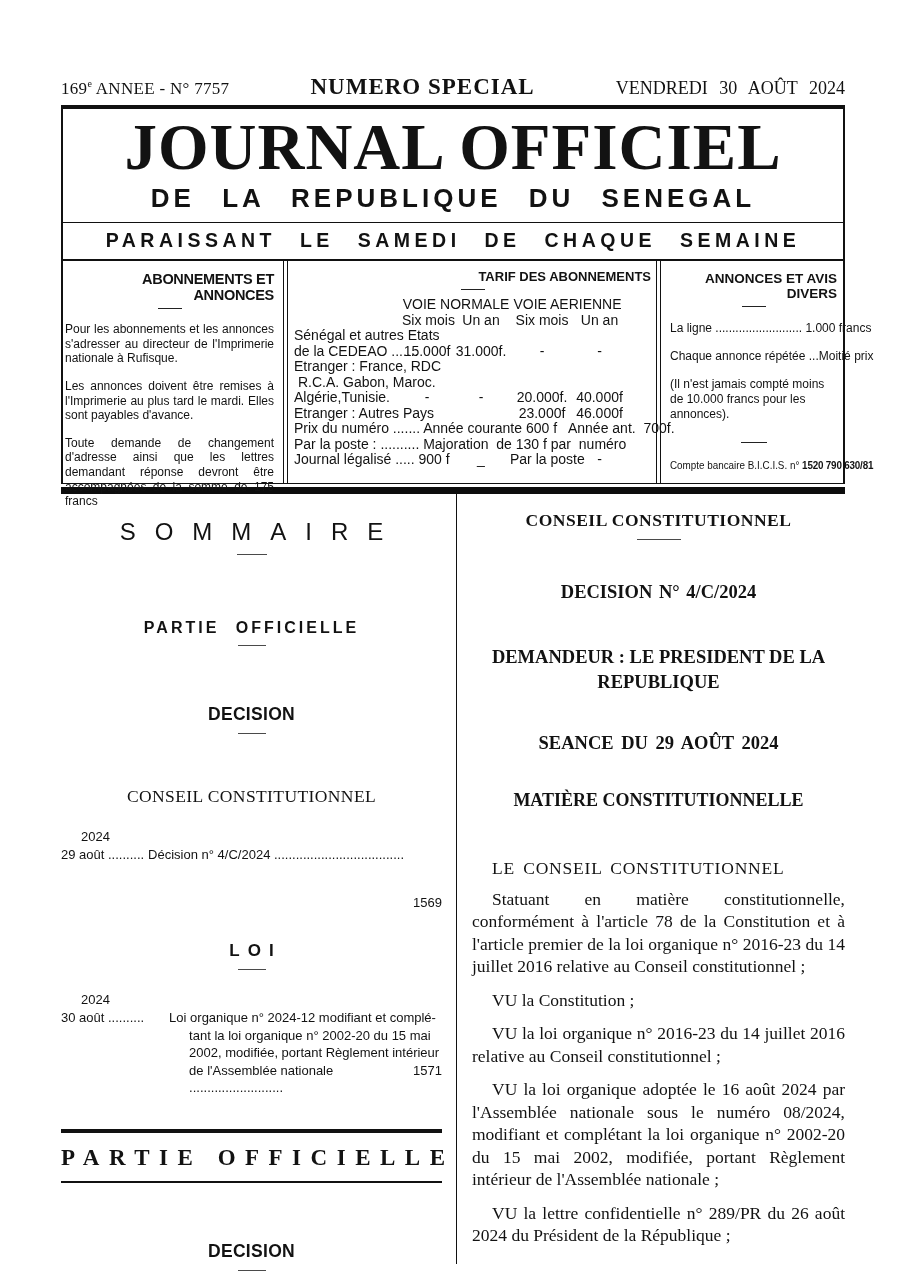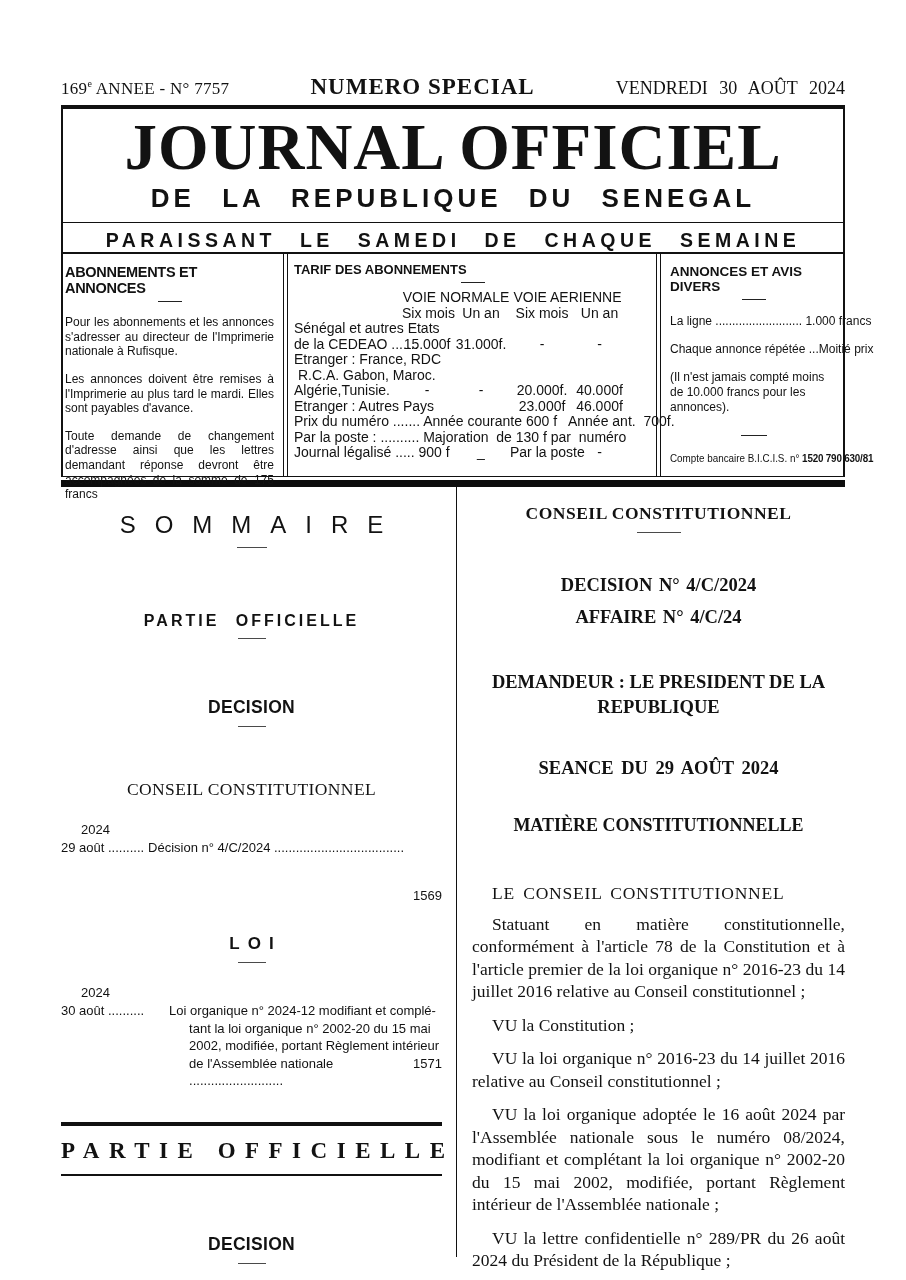--- a/index.html
+++ b/index.html
@@ -27,32 +27,32 @@
   .frame { border-left:2px solid #111; border-right:2px solid #111; }
   .masthead { text-align:center; border-bottom:1.2px solid #111; padding:4px 0 8px; }
   .mh-title {
     font-size:65px; font-weight:bold; letter-spacing:1px; line-height:1.05;
     font-family:Liberation Serif, serif; white-space:nowrap;
   }
   .mh-sub {
     margin-top:2px; font-family:"Liberation Sans", sans-serif; font-weight:bold;
     font-size:26px; letter-spacing:4px; word-spacing:16px; white-space:nowrap;
   }
-  .tagline-wrap { border-bottom:2px solid #111; text-align:center; padding:6px 0 0; }
+  .tagline-wrap { border-bottom:2px solid #111; text-align:center; padding:6px 0 7px; }
   .tagline {
     font-family:"Liberation Sans", sans-serif; font-weight:bold; font-size:19.5px;
     letter-spacing:4.5px; word-spacing:14px; white-space:nowrap;
   }
 
   
   .boxes { display:flex; font-family:"Liberation Sans", sans-serif; height:222px; }
   .box1 { width:221px; border-right:1.2px solid #111; padding:10px 9px 0 2px; }
   .box2 { flex:1; border-left:1.2px solid #111; border-right:1.2px solid #111; margin:0 3px; padding:8px 5px 0 6px; }
   .box3 { width:183px; border-left:1.2px solid #111; padding:10px 6px 0 9px; }
-  .box-title { text-align:left; font-weight:bold; }
+  .box-title { text-align:right; font-weight:bold; }
   .bt1 { font-size:14.5px; letter-spacing:-0.3px; }
   .bt2 { font-size:13px; }
   .bt3 { font-size:13.5px; }
   .dash { width:24px; border-top:1.6px solid #222; margin:5px auto 0; }
   .box1 .para { font-size:12px; line-height:14.6px; text-align:justify; margin:0 0 13px; }
   .box1 .para:first-of-type { margin-top:13px; }
 
   .t-grid { display:grid; grid-template-columns:108px 50px 58px 64px 51px; font-size:14px; line-height:15.5px; margin-top:7px; }
   .t-grid > div { white-space:pre; overflow:visible; }
   .g-head { grid-column:span 2; text-align:center; }
@@ -260,21 +260,20 @@
 
       <div class="dec-head">DECISION</div>
       <div class="u-center u28"></div>
     </div>
 
     <div class="right-col">
       <div class="r-center r-conseil">CONSEIL CONSTITUTIONNEL</div>
       <div class="u-center u42"></div>
 
       <div class="r-center r-decision">DECISION N° 4/C/2024</div>
-      <div class="r-center r-affaire">AFFAIRE N° 4/C/24</div>
       <div class="r-center r-demandeur">DEMANDEUR : LE PRESIDENT DE LA REPUBLIQUE</div>
       <div class="r-center r-seance">SEANCE DU 29 AOÛT 2024</div>
       <div class="r-center r-matiere">MATIÈRE CONSTITUTIONNELLE</div>
 
       <div class="r-body">
         <p class="lead">LE CONSEIL CONSTITUTIONNEL</p>
         <p>Statuant en matière constitutionnelle, conformément à l'article 78 de la Constitution et à l'article premier de la loi organique n° 2016-23 du 14 juillet 2016 relative au Conseil constitutionnel ;</p>
         <p>VU la Constitution ;</p>
         <p>VU la loi organique n° 2016-23 du 14 juillet 2016 relative au Conseil constitutionnel ;</p>
         <p>VU la loi organique adoptée le 16 août 2024 par l'Assemblée nationale sous le numéro 08/2024, modifiant et complétant la loi organique n° 2002-20 du 15 mai 2002, modifiée, portant Règlement intérieur de l'Assemblée nationale ;</p>

